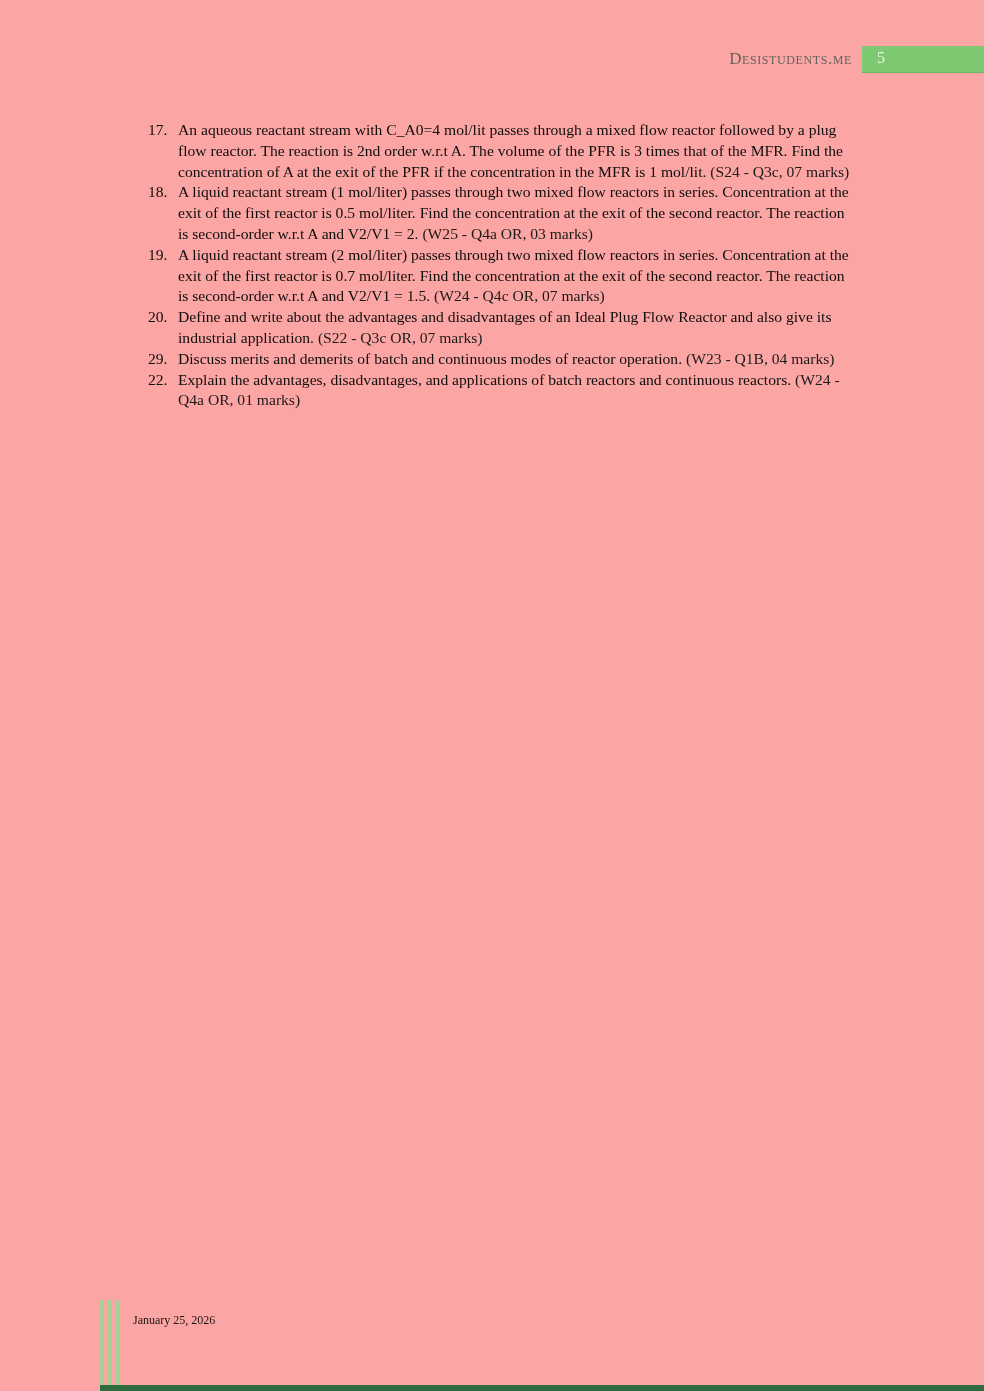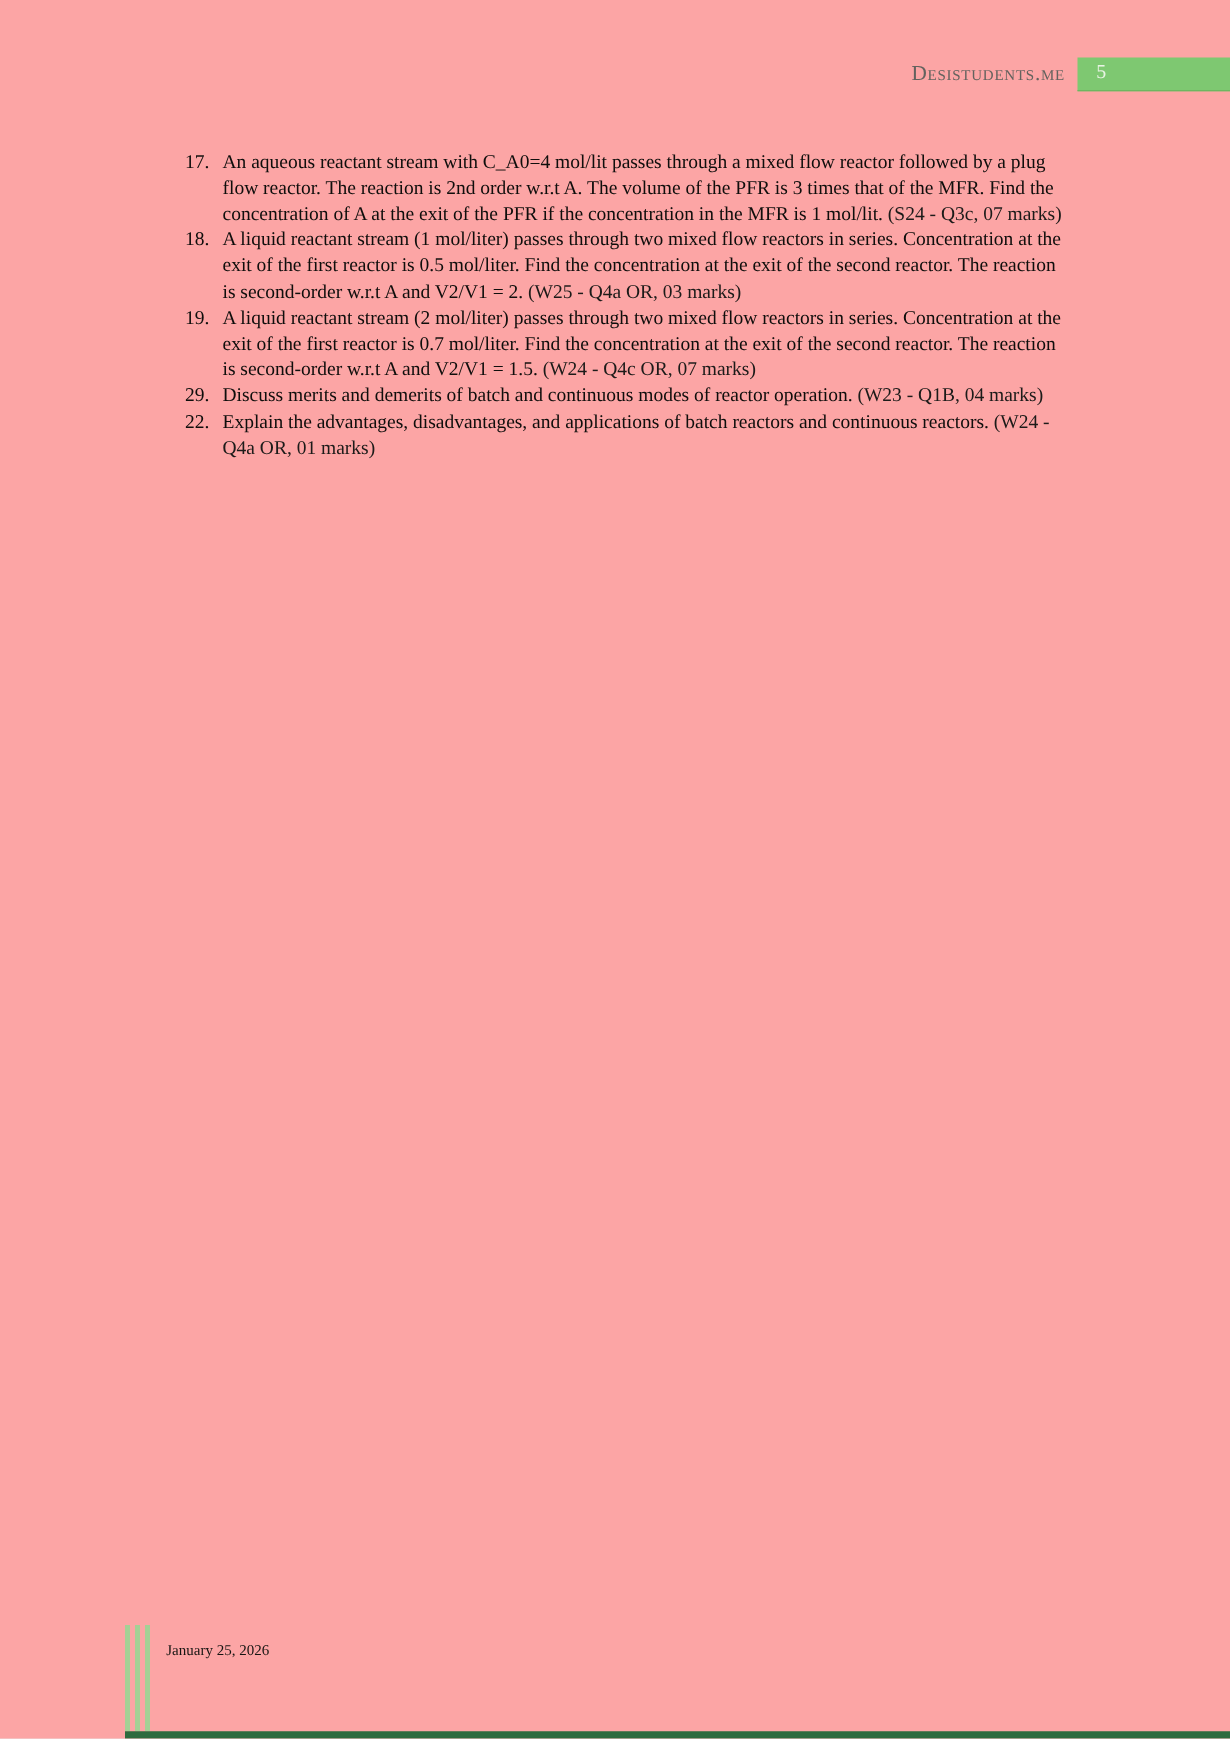--- a/index.html
+++ b/index.html
@@ -115,20 +115,25 @@
       <span class="q-num">18.</span>
       <span class="q-text">A liquid reactant stream (1 mol/liter) passes through two mixed flow reactors in series. Concentration at the exit of the first reactor is 0.5 mol/liter. Find the concentration at the exit of the second reactor. The reaction is second-order w.r.t A and V2/V1 = 2.</span>
       <span class="q-cite">(W25 - Q4a OR, 03 marks)</span>
     </div>
     <div class="q-item">
       <span class="q-num">19.</span>
       <span class="q-text">A liquid reactant stream (2 mol/liter) passes through two mixed flow reactors in series. Concentration at the exit of the first reactor is 0.7 mol/liter. Find the concentration at the exit of the second reactor. The reaction is second-order w.r.t A and V2/V1 = 1.5.</span>
       <span class="q-cite">(W24 - Q4c OR, 07 marks)</span>
     </div>
     <div class="q-item">
+      <span class="q-num">20.</span>
+      <span class="q-text">Define and write about the advantages and disadvantages of an Ideal Plug Flow Reactor and also give its industrial application.</span>
+      <span class="q-cite">(S22 - Q3c OR, 07 marks)</span>
+    </div>
+    <div class="q-item">
       <span class="q-num">29.</span>
       <span class="q-text">Discuss merits and demerits of batch and continuous modes of reactor operation.</span>
       <span class="q-cite">(W23 - Q1B, 04 marks)</span>
     </div>
     <div class="q-item">
       <span class="q-num">22.</span>
       <span class="q-text">Explain the advantages, disadvantages, and applications of batch reactors and continuous reactors.</span>
       <span class="q-cite">(W24 - Q4a OR, 01 marks)</span>
     </div>
   </div>

